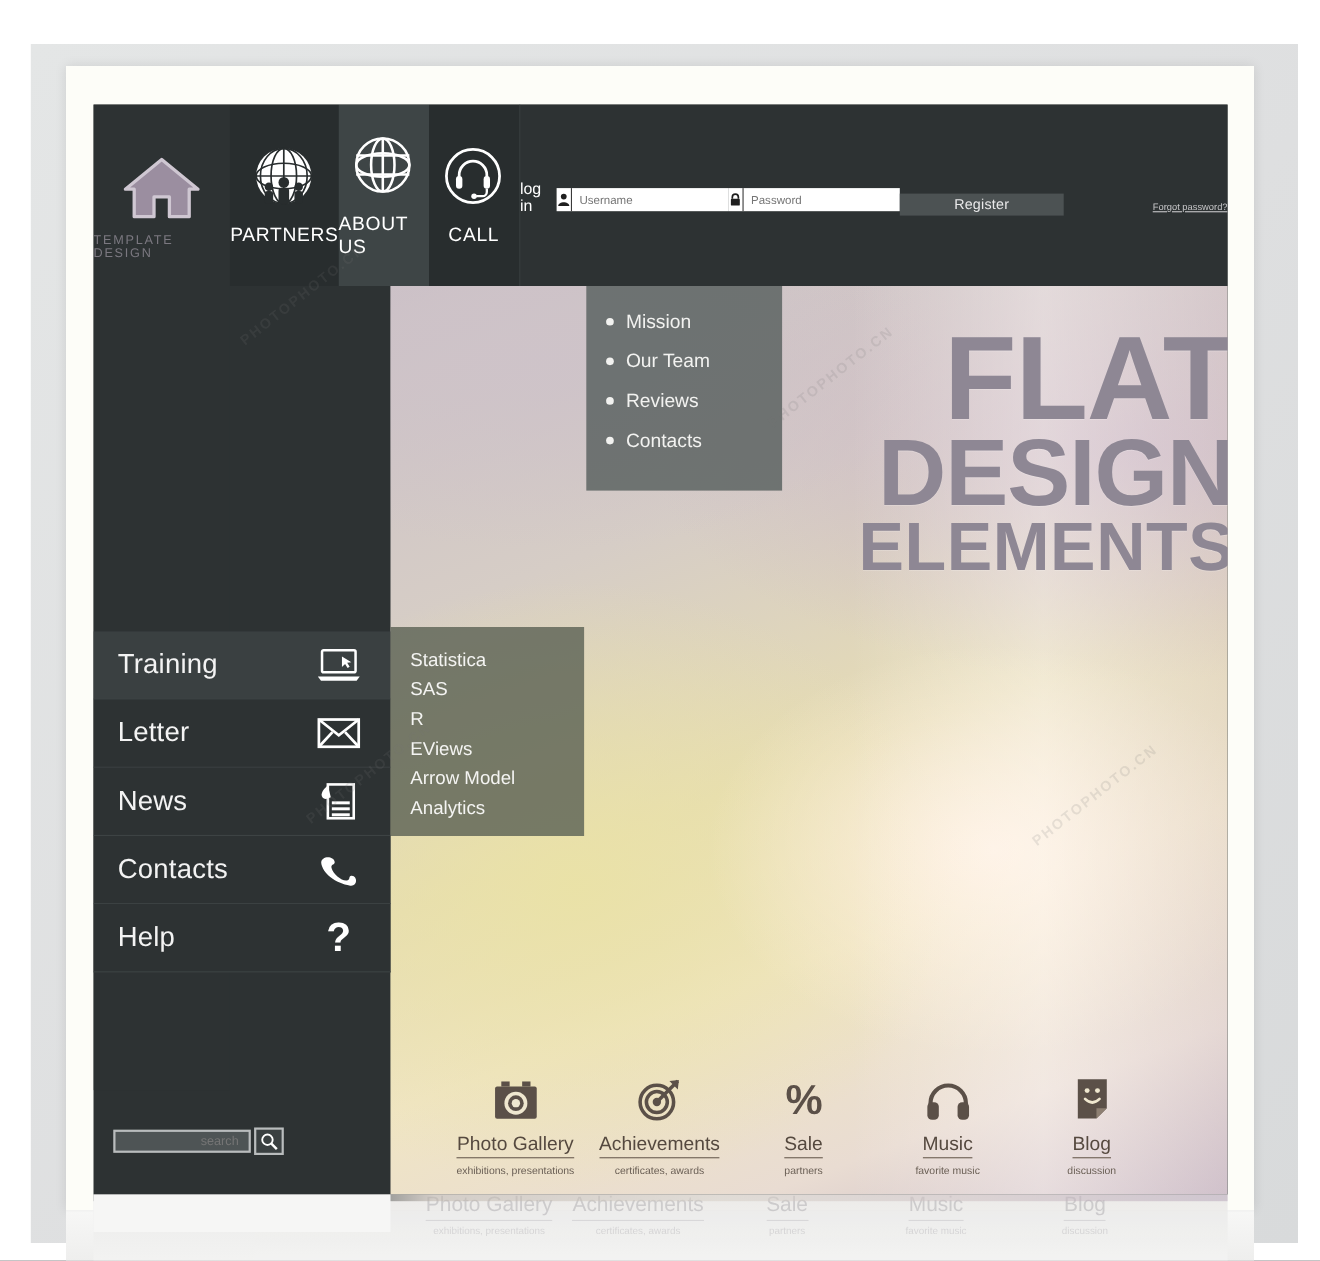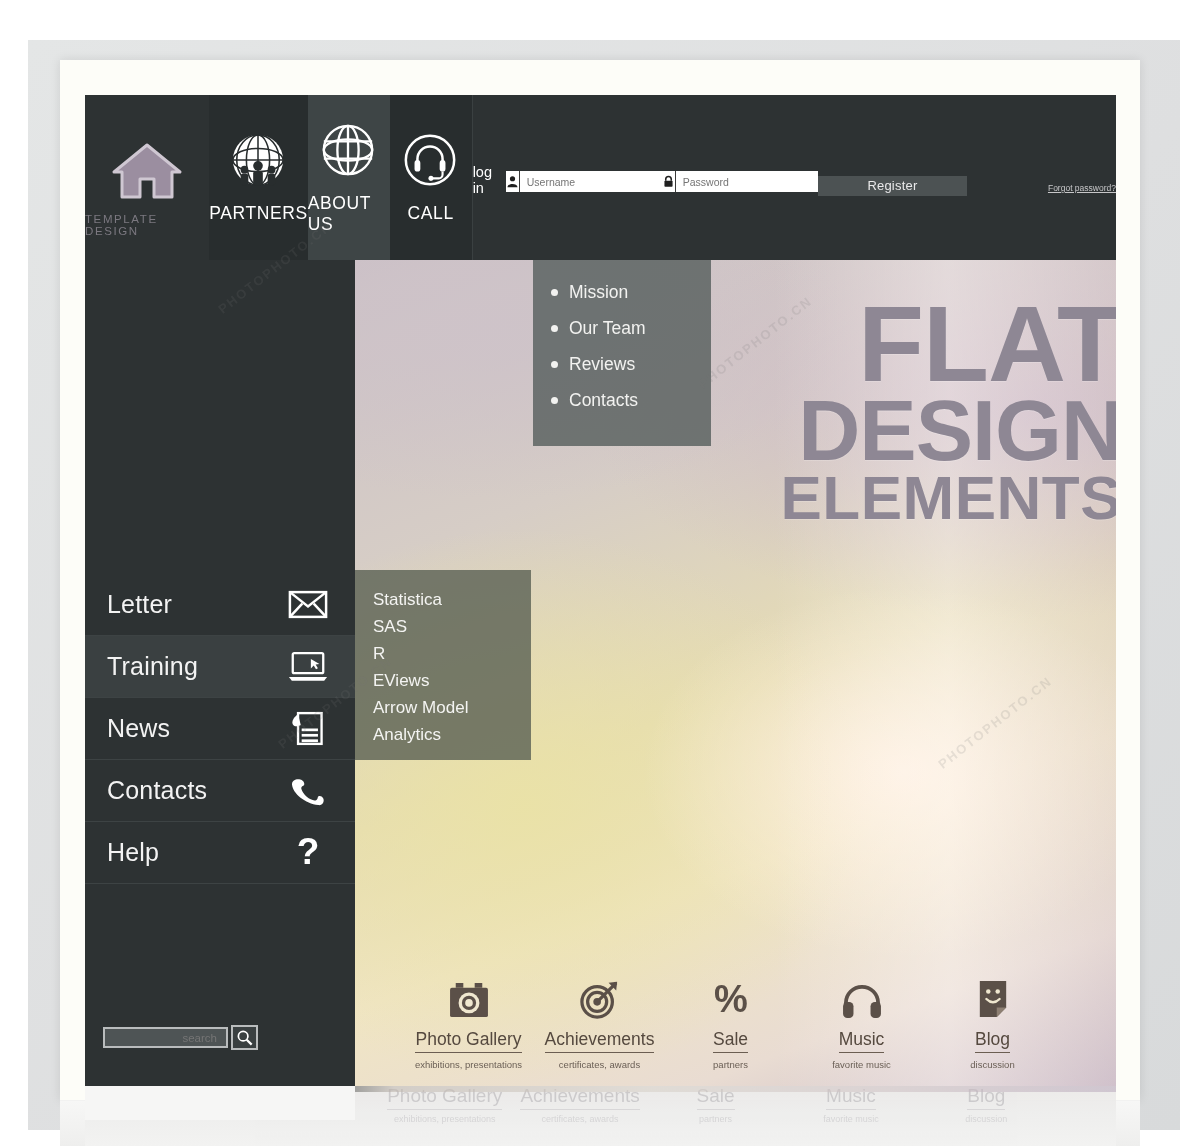--- a/index.html
+++ b/index.html
@@ -325,38 +325,38 @@
         <span>Reviews</span>
       </div>
       <div class="dd-item">
         <span class="bullet"></span>
         <span>Contacts</span>
       </div>
     </div>
 
     <div class="sidemenu">
 
+      <div class="side-row active">
+        <span class="side-label">Training</span>
+        <span class="side-ico">
+          <svg viewBox="0 0 42 32" width="40" height="31">
+            <rect x="5" y="2" width="32" height="21" rx="1.5" fill="none" stroke="#ffffff" stroke-width="2.4"></rect>
+            <path d="M1 27 h40 l-3 4 H4 Z" fill="#ffffff"></path>
+            <path d="M24 8 l0 10 l3-3 l2.4 4 l2-1.2 l-2.4-4 l4-0.4 Z" fill="#ffffff"></path>
+          </svg>
+        </span>
+      </div>
+
       <div class="side-row">
         <span class="side-label">Letter</span>
         <span class="side-ico">
           <svg viewBox="0 0 42 30" width="40" height="29">
             <rect x="2" y="2" width="38" height="26" fill="none" stroke="#ffffff" stroke-width="2.6"></rect>
             <path d="M2 2 L21 17 L40 2" fill="none" stroke="#ffffff" stroke-width="2.6"></path>
             <path d="M2 28 L15 14 M40 28 L27 14" fill="none" stroke="#ffffff" stroke-width="2.6"></path>
-          </svg>
-        </span>
-      </div>
-
-      <div class="side-row active">
-        <span class="side-label">Training</span>
-        <span class="side-ico">
-          <svg viewBox="0 0 42 32" width="40" height="31">
-            <rect x="5" y="2" width="32" height="21" rx="1.5" fill="none" stroke="#ffffff" stroke-width="2.4"></rect>
-            <path d="M1 27 h40 l-3 4 H4 Z" fill="#ffffff"></path>
-            <path d="M24 8 l0 10 l3-3 l2.4 4 l2-1.2 l-2.4-4 l4-0.4 Z" fill="#ffffff"></path>
           </svg>
         </span>
       </div>
 
       <div class="side-row">
         <span class="side-label">News</span>
         <span class="side-ico">
           <svg viewBox="0 0 42 38" width="38" height="35">
             <rect x="10" y="2" width="26" height="34" fill="none" stroke="#ffffff" stroke-width="2.6"></rect>
             <path d="M10 3 C10 3 2 9 4 14 C6 19 13 15 13 15" fill="#ffffff"></path>

